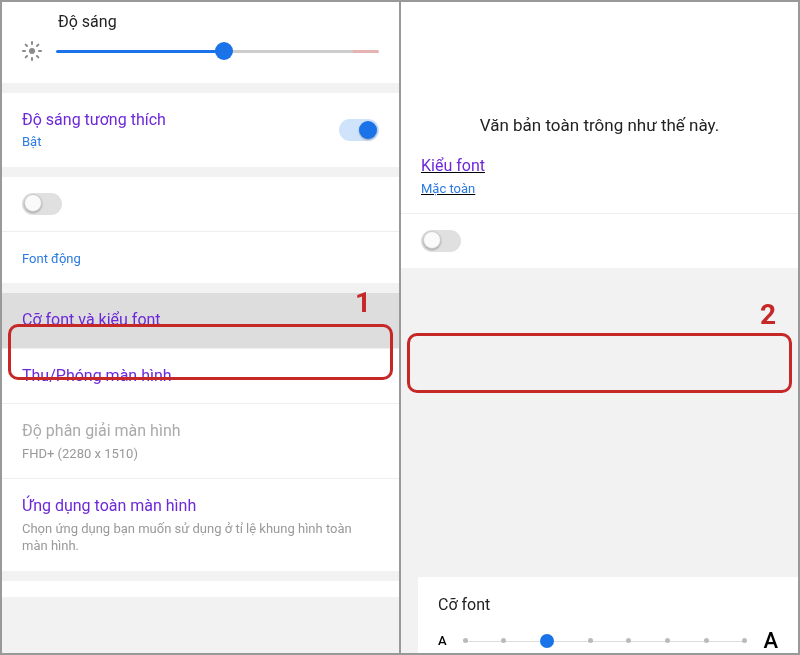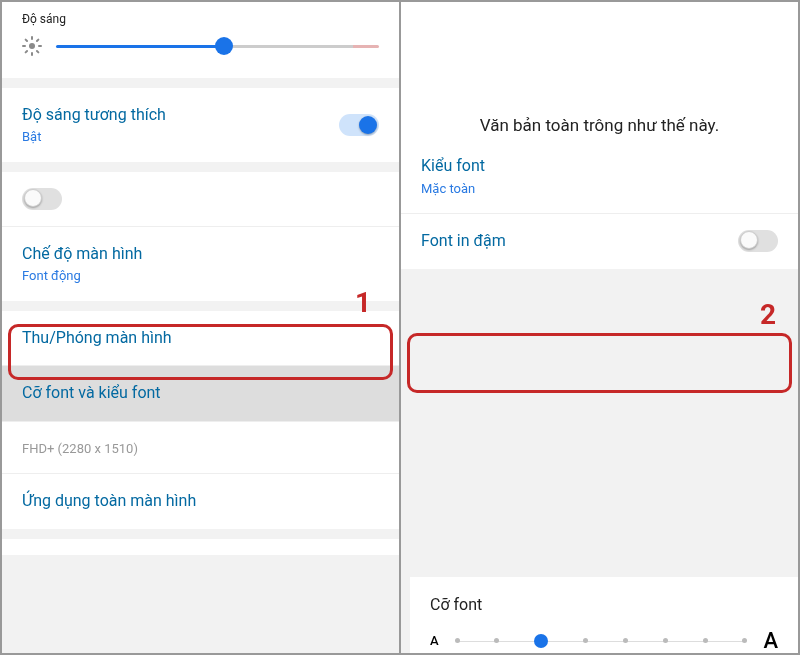--- a/index.html
+++ b/index.html
@@ -3,47 +3,47 @@
   <meta charset="utf-8">
   <style>
     * { box-sizing: border-box; margin: 0; padding: 0; }
     body { font-family: -apple-system, Roboto, 'Segoe UI', Arial, sans-serif; background: #fff; }
     .container { width: 800px; height: 655px; display: flex; border: 2px solid #999; position: relative; }
     .panel { flex: 1; background: #f2f2f2; overflow: hidden; position: relative; }
     .panel-left { border-right: 2px solid #999; }
     .row { padding: 16px 20px; position: relative; display: flex; align-items: center; justify-content: space-between; background:#fff; }
     .row-border { border-bottom: 1px solid #eee; }
     .row-content { flex: 1; }
-    .title { font-size: 16px; color: #0369a1; line-height: 1.4; }
+    .title { font-size: 16px; color: #6d28d9; line-height: 1.4; }
     .subtitle { font-size: 13px; color: #999; margin-top: 2px; line-height: 1.35; }
     .subtitle-blue { color: #2a7ae2; }
     .title-muted { color: #aaa; }
     
     .brightness { padding: 10px 20px 22px; background:#fff; }
-    .brightness-label { font-size: 12px; color:#222; margin-bottom: 10px; }
+    .brightness-label { font-size: 16px; color:#222; margin-bottom: 10px; margin-left: 36px; }
     .brightness-control { display:flex; align-items:center; gap:14px; }
     .sun { width:20px; height:20px; position:relative; display:inline-flex; align-items:center; justify-content:center;}
     .sun .core { width:6px; height:6px; background:#8a8a8a; border-radius:50%; }
     .sun .ray { position:absolute; width:2px; height:4px; background:#8a8a8a; border-radius:1px; top:0; left:50%; transform-origin: 1px 10px; transform:translateX(-50%); }
     .track { flex:1; height:3px; background: linear-gradient(to right, #1a73e8 0 52%, #ccc 52% 92%, #e6b3b3 92% 100%); border-radius:2px; position:relative; }
     .thumb { position:absolute; top:50%; left:52%; transform:translate(-50%,-50%); width:18px; height:18px; background:#1a73e8; border-radius:50%; }
     
     .toggle { width:40px; height:22px; border-radius:11px; position:relative; flex-shrink:0; }
     .toggle.on { background:#cfe3fb; }
     .toggle.off { background:#e0e0e0; }
     .toggle .knob { position:absolute; width:18px; height:18px; border-radius:50%; top:2px; background:#fff; box-shadow:0 1px 2px rgba(0,0,0,.3); }
     .toggle.on .knob { right:2px; background:#1a73e8; }
     .toggle.off .knob { left:2px; background:#fafafa; border:1px solid #ccc; top:1px; }
     
     .redbox { position:absolute; border:3px solid #c62828; border-radius:10px; pointer-events:none; z-index:5; }
     .rednum { position:absolute; color:#c62828; font-weight:700; font-size:28px; z-index:6; }
     .highlighted { background:#ddd; }
     
     .preview { background:#fff; text-align:center; padding: 110px 20px 210px; font-size:17px; color:#222; line-height:1.6; }
-    .right-bottom { position:absolute; bottom:0; left:9px; right:0; background:#fff; padding:18px 20px 0; }
+    .right-bottom { position:absolute; bottom:0; left:17px; right:0; background:#fff; padding:18px 20px 0; }
     .fontsize-label { font-size:16px; color:#222; margin-bottom:14px; }
     .fontsize-track { display:flex; align-items:center; gap:12px; }
     .bigA { font-size:22px; font-weight:500; }
     .smallA { font-size:13px; font-weight:500; }
     .dots { flex:1; height:20px; display:flex; align-items:center; justify-content:space-between; position:relative; padding:0 4px; }
     .dots .dot { width:5px; height:5px; background:#bbb; border-radius:50%; z-index:1; }
     .dots .big { width:14px; height:14px; background:#1a73e8; }
     .dots::before { content:''; position:absolute; left:6px; right:6px; height:1px; background:#ddd; top:50%; }
   </style>
 </head>
@@ -88,75 +88,73 @@
     <div style="height:10px;background:#f2f2f2"></div>
 
     <div class="row row-border">
       <div class="toggle off">
           <div class="knob"></div>
         </div>
     </div>
 
     <div class="row">
       <div class="row-content">
-        <div class="title">Chế độ màn hình</div>
         <div class="subtitle subtitle-blue">Font động</div>
       </div>
     </div>
 
     <div style="height:10px;background:#f2f2f2"></div>
-
-    <div class="row row-border">
-      <div class="row-content">
-        <div class="title">Thu/Phóng màn hình</div>
-      </div>
-    </div>
 
     <div class="row row-border highlighted">
       <div class="row-content">
         <div class="title">Cỡ font và kiểu font</div>
       </div>
     </div>
 
     <div class="row row-border">
       <div class="row-content">
+        <div class="title">Thu/Phóng màn hình</div>
+      </div>
+    </div>
+
+    <div class="row row-border">
+      <div class="row-content">
+        <div class="title title-muted">Độ phân giải màn hình</div>
         <div class="subtitle">FHD+ (2280 x 1510)</div>
       </div>
     </div>
 
     <div class="row">
       <div class="row-content">
         <div class="title">Ứng dụng toàn màn hình</div>
+        <div class="subtitle">Chọn ứng dụng bạn muốn sử dụng ở tỉ lệ khung hình toàn màn hình.</div>
       </div>
     </div>
 
     <div style="height:10px;background:#f2f2f2"></div>
     <div class="row" style="padding-bottom:0;"></div>
 
     <div class="redbox" style="left:6px; right:6px; top:322px; height:56px;"></div>
     <div class="rednum" style="top:284px; right:28px;">1</div>
   </div>
 
   <div class="panel">
 
     <div class="preview">
       <div>Văn bản toàn trông như thế này.</div>
     </div>
 
-    <div class="row row-border" style="margin-top:-210px;">
+    <div class="row row-border" style="margin-top:-210px;text-decoration:underline;">
       <div class="row-content">
         <div class="title">Kiểu font</div>
         <div class="subtitle subtitle-blue">Mặc toàn</div>
       </div>
     </div>
 
     <div class="row">
-      <div class="row-content">
-        <div class="title">Font in đậm</div>
-      </div>
       <div class="toggle off">
           <div class="knob"></div>
         </div>
     </div>
 
     <div style="height:90px;background:#f2f2f2"></div>
 
     <div class="right-bottom">
       <div class="fontsize-label">Cỡ font</div>
       <div class="fontsize-track">

